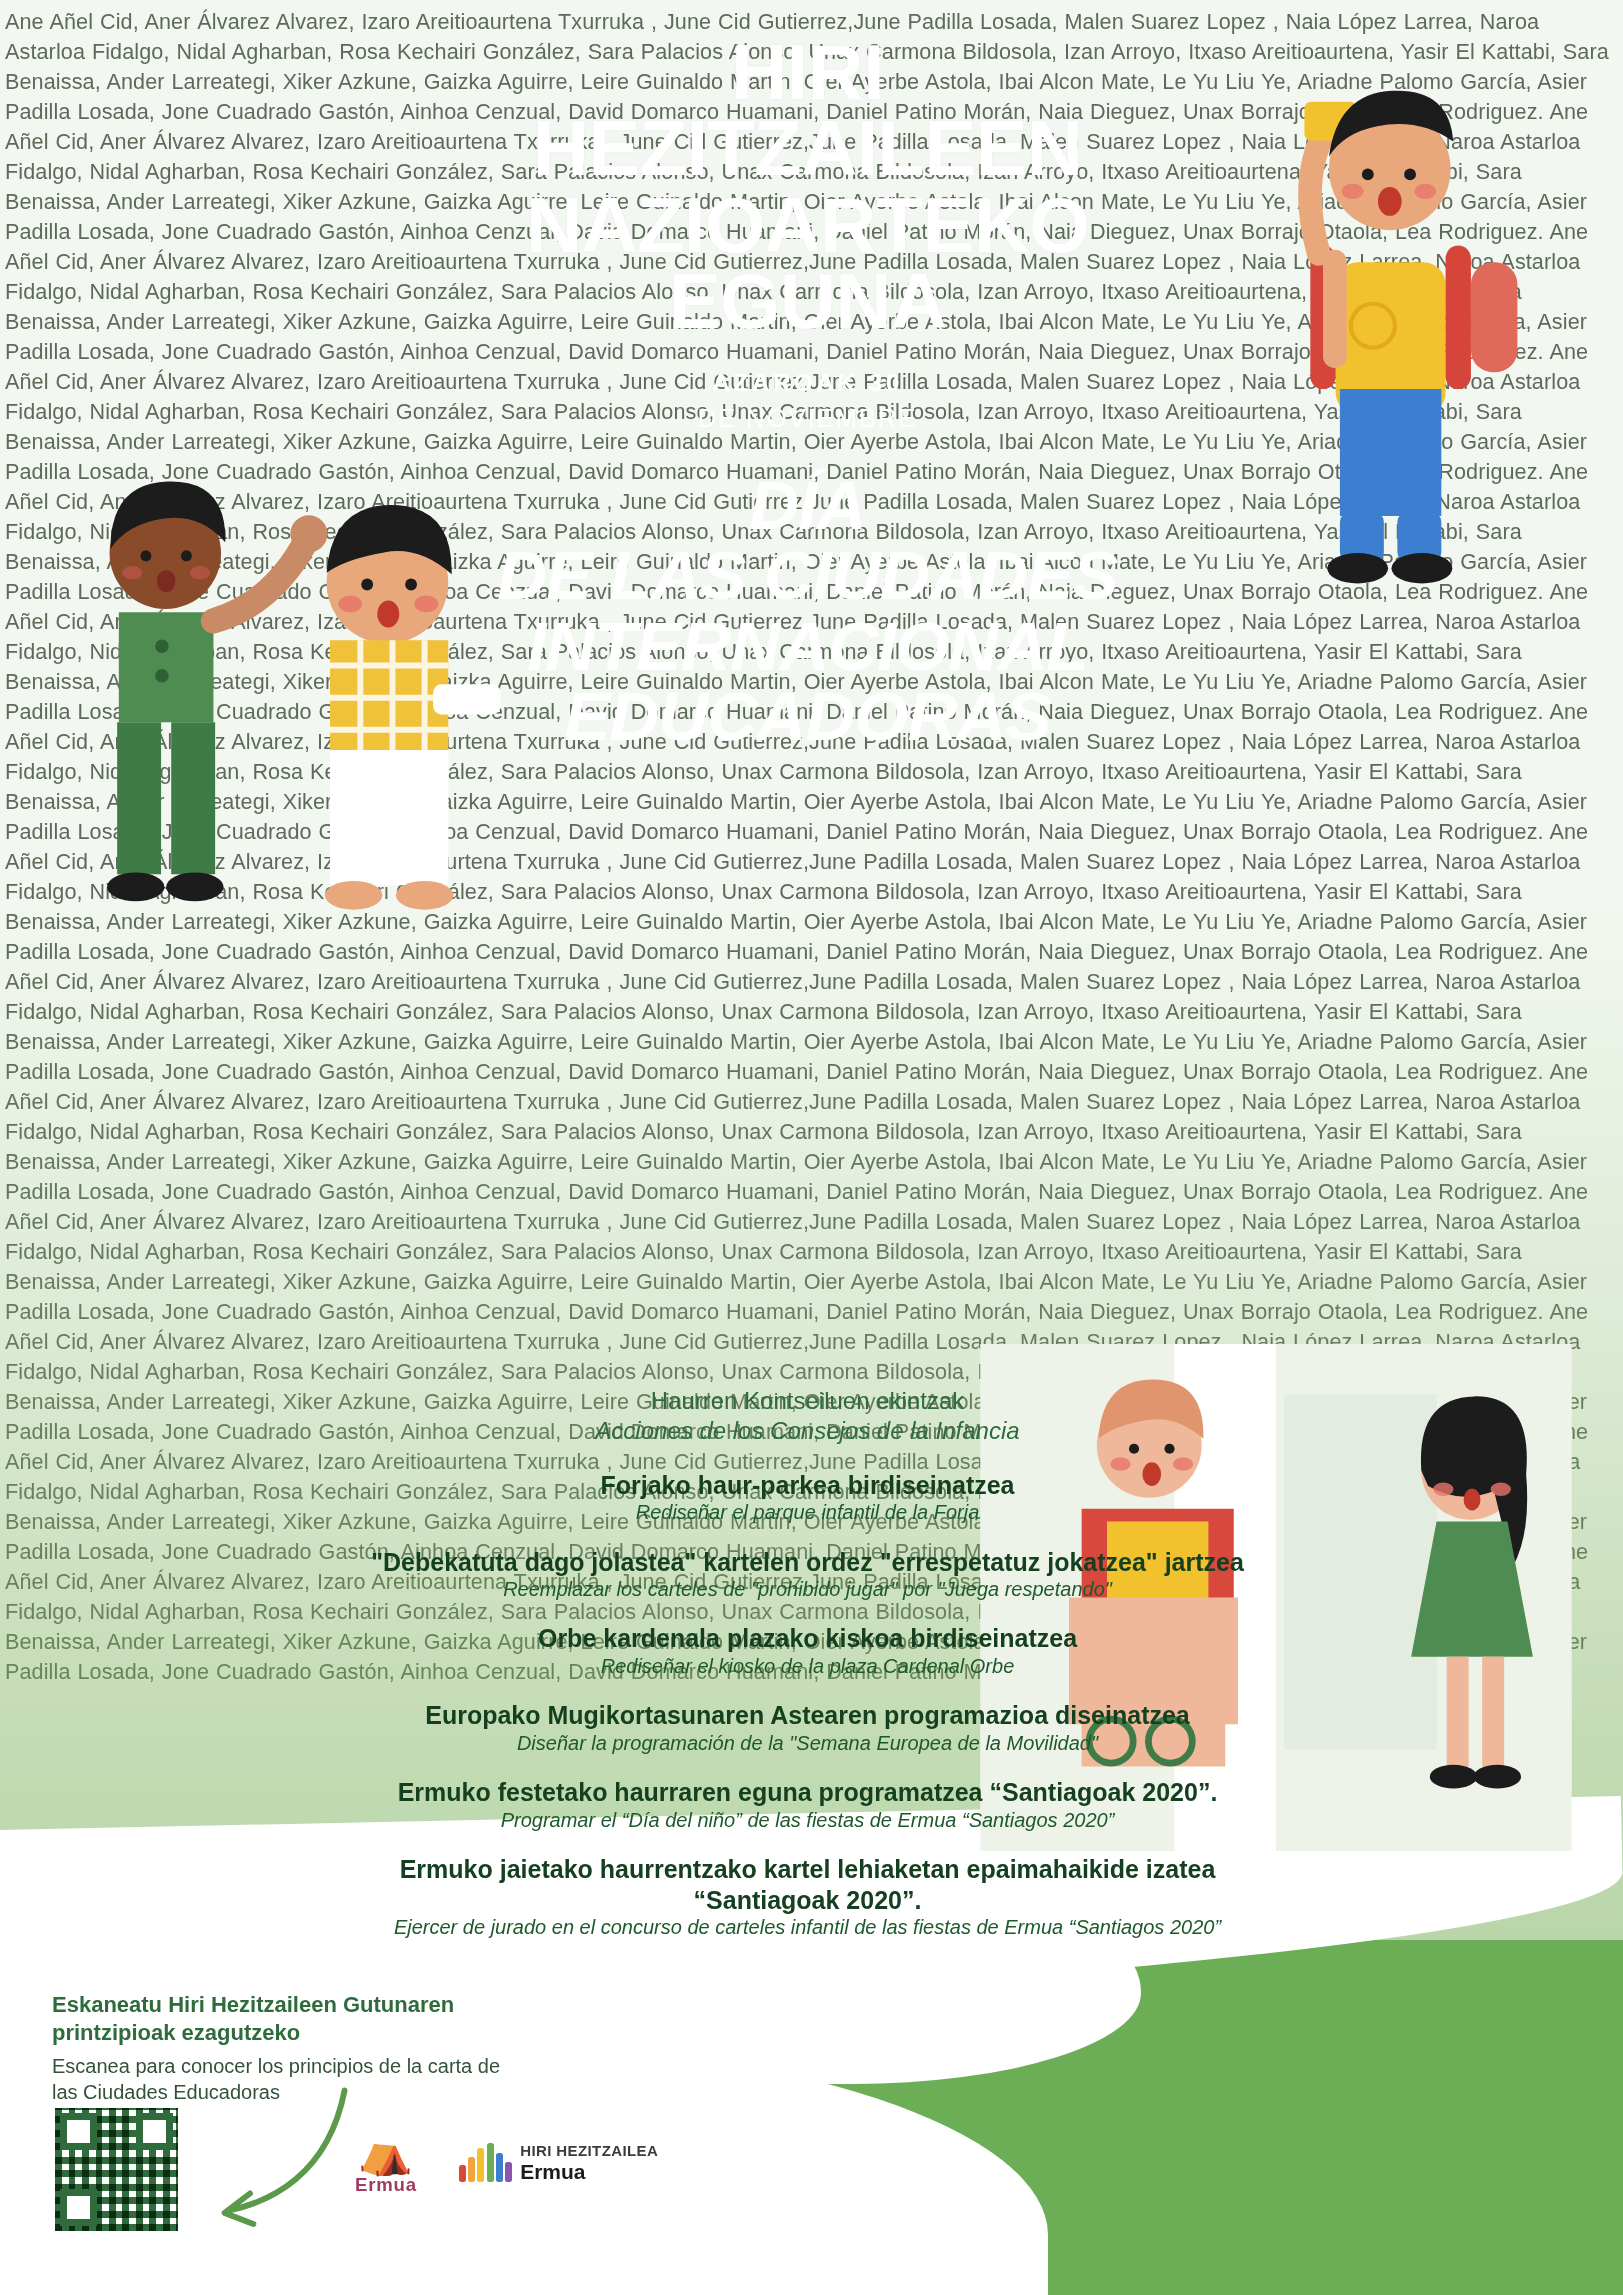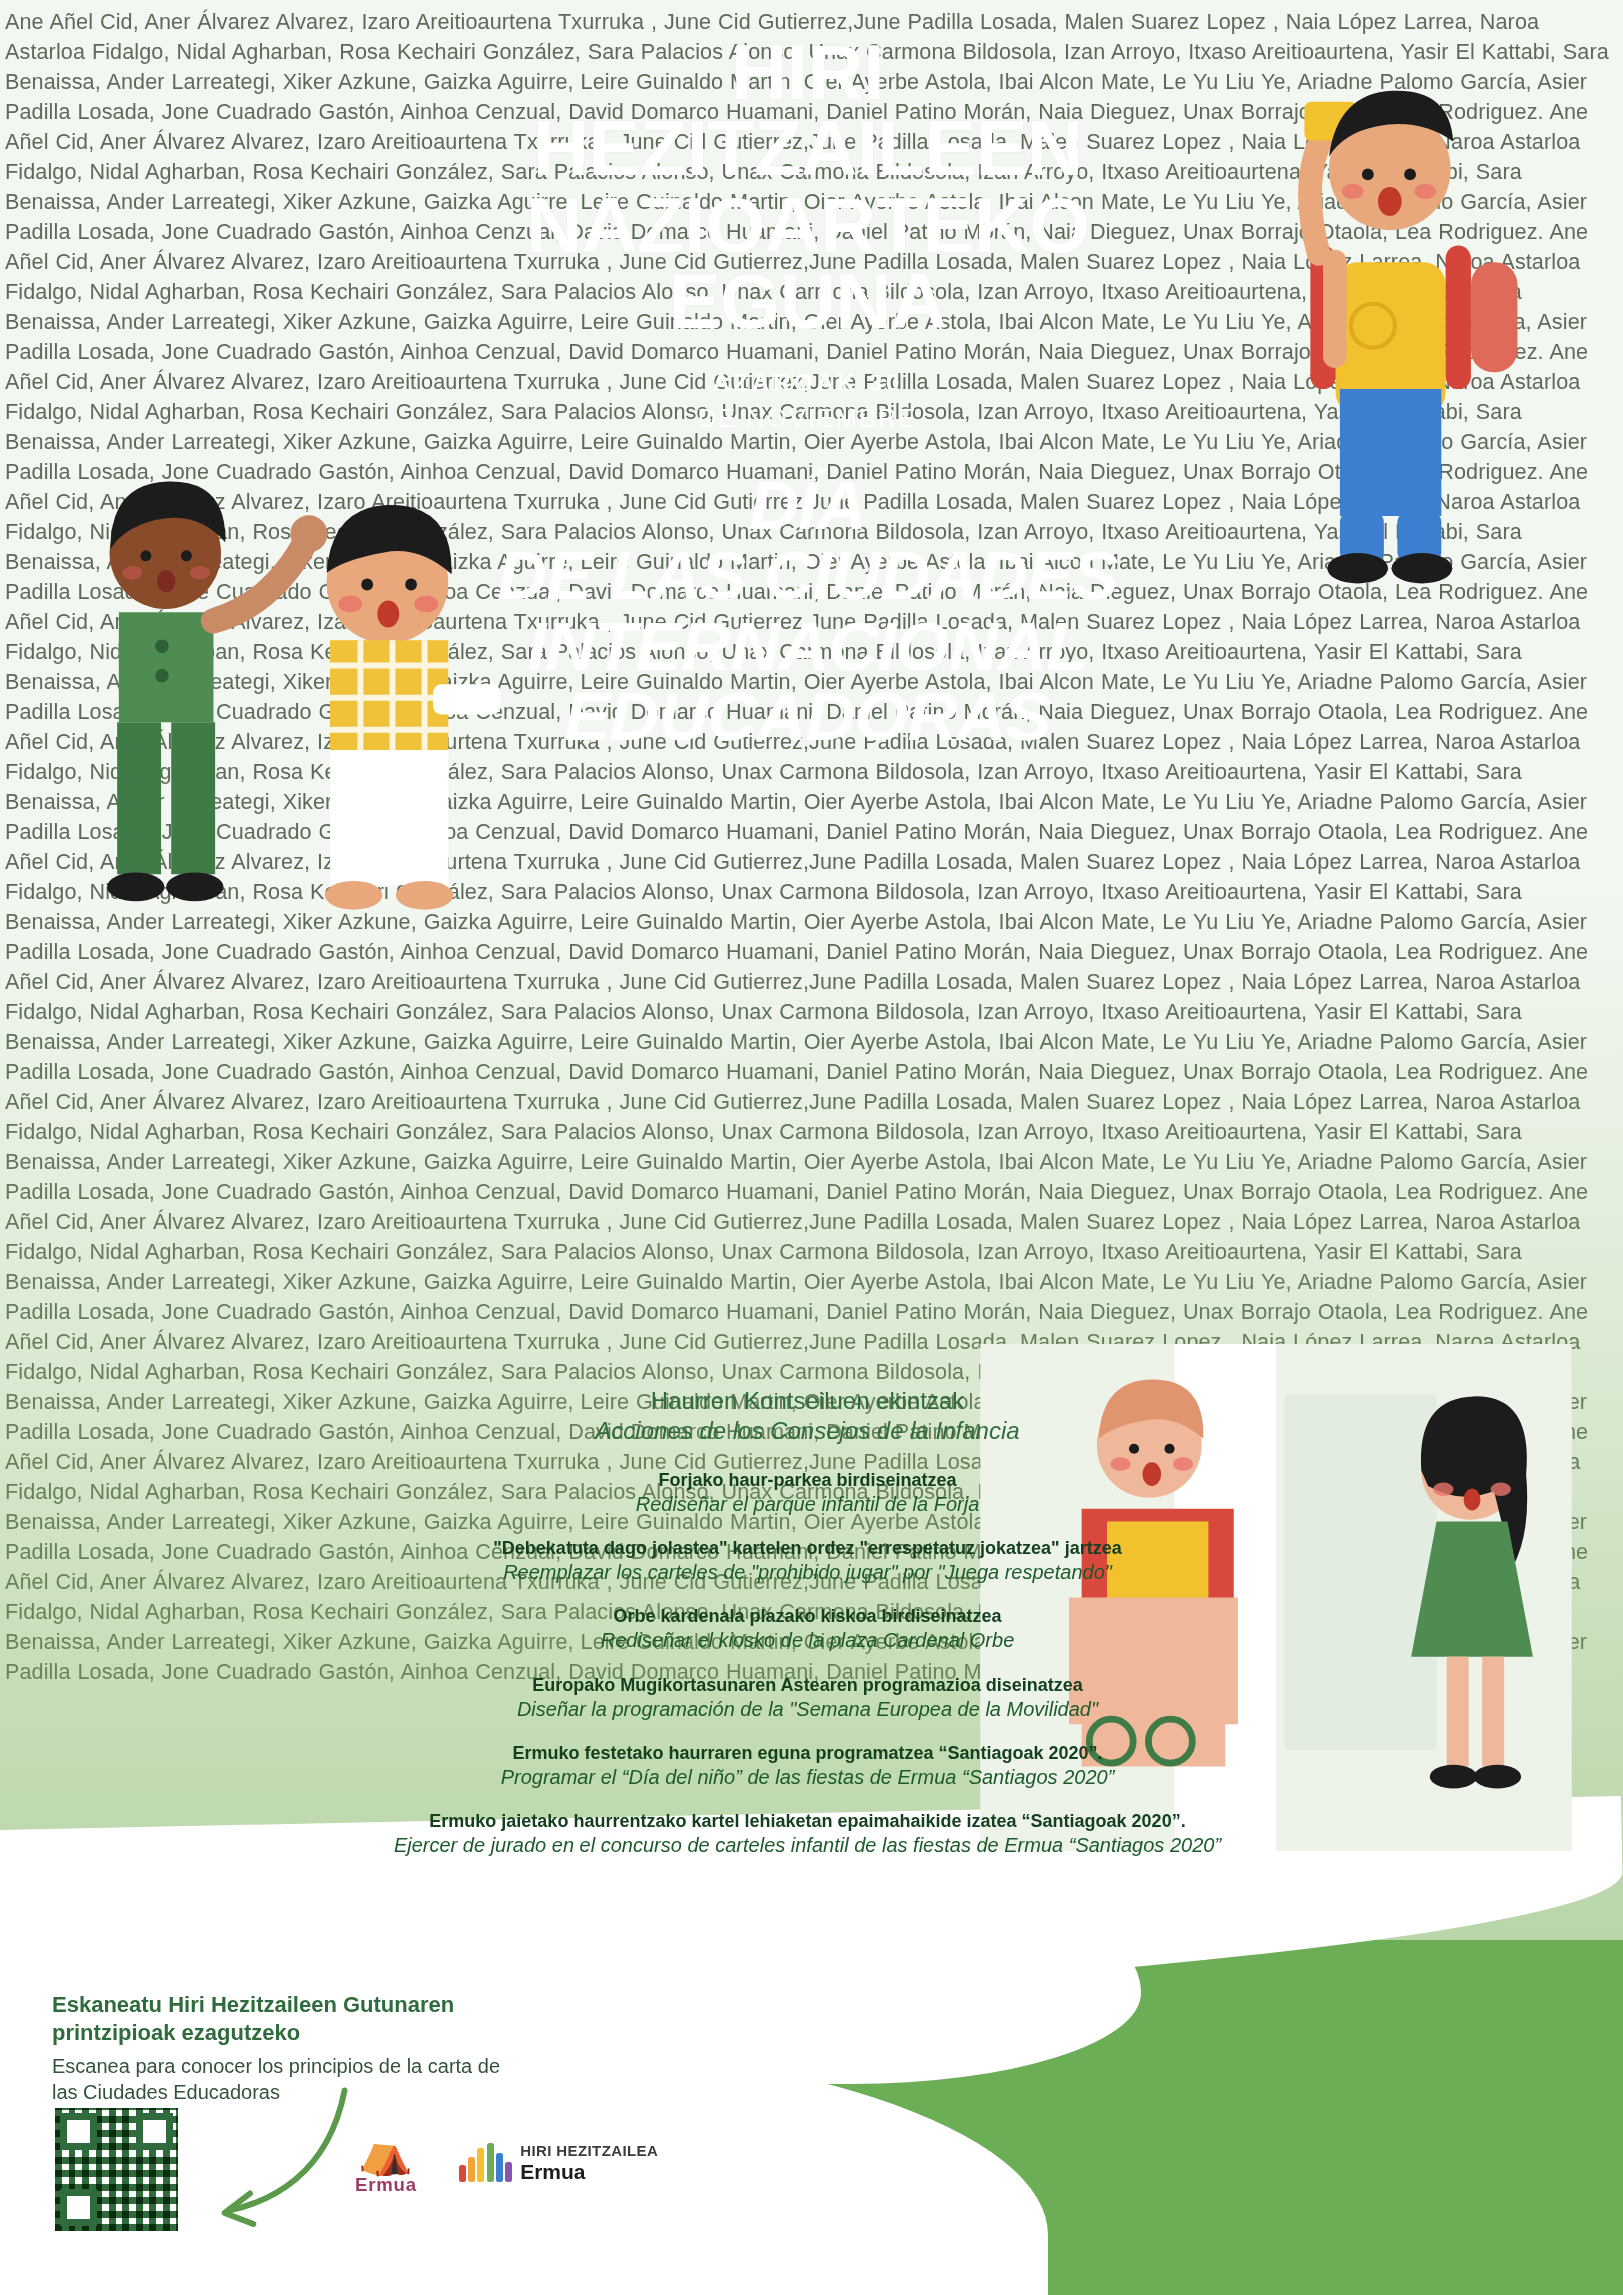--- a/index.html
+++ b/index.html
@@ -107,21 +107,21 @@
     color:#1f4f2f;
   }
   #actions .act-head-eu {
     font-size:24px; font-weight:normal; color:#2f6b3c; margin-bottom:1.7px;
   }
   #actions .act-head-es {
     font-size:24px; font-style:italic; color:#2f6b3c; margin-bottom:25px;
   }
   .action-item { margin-bottom:22px; }
   .action-eu {
-    font-size:18px; font-weight:bold; color:#14401f; line-height:1.22;
+    font-size:25px; font-weight:bold; color:#14401f; line-height:1.22;
   }
   .action-es {
     font-size:20px; font-style:italic; color:#1d5a2b; line-height:1.22;
   }
 
   
   #footer { position:absolute; left:0; bottom:0; width:1592px; height:355px; z-index:9; }
   #qr-text {
     position:absolute; left:52px; top:51px; width:473px;
   }

